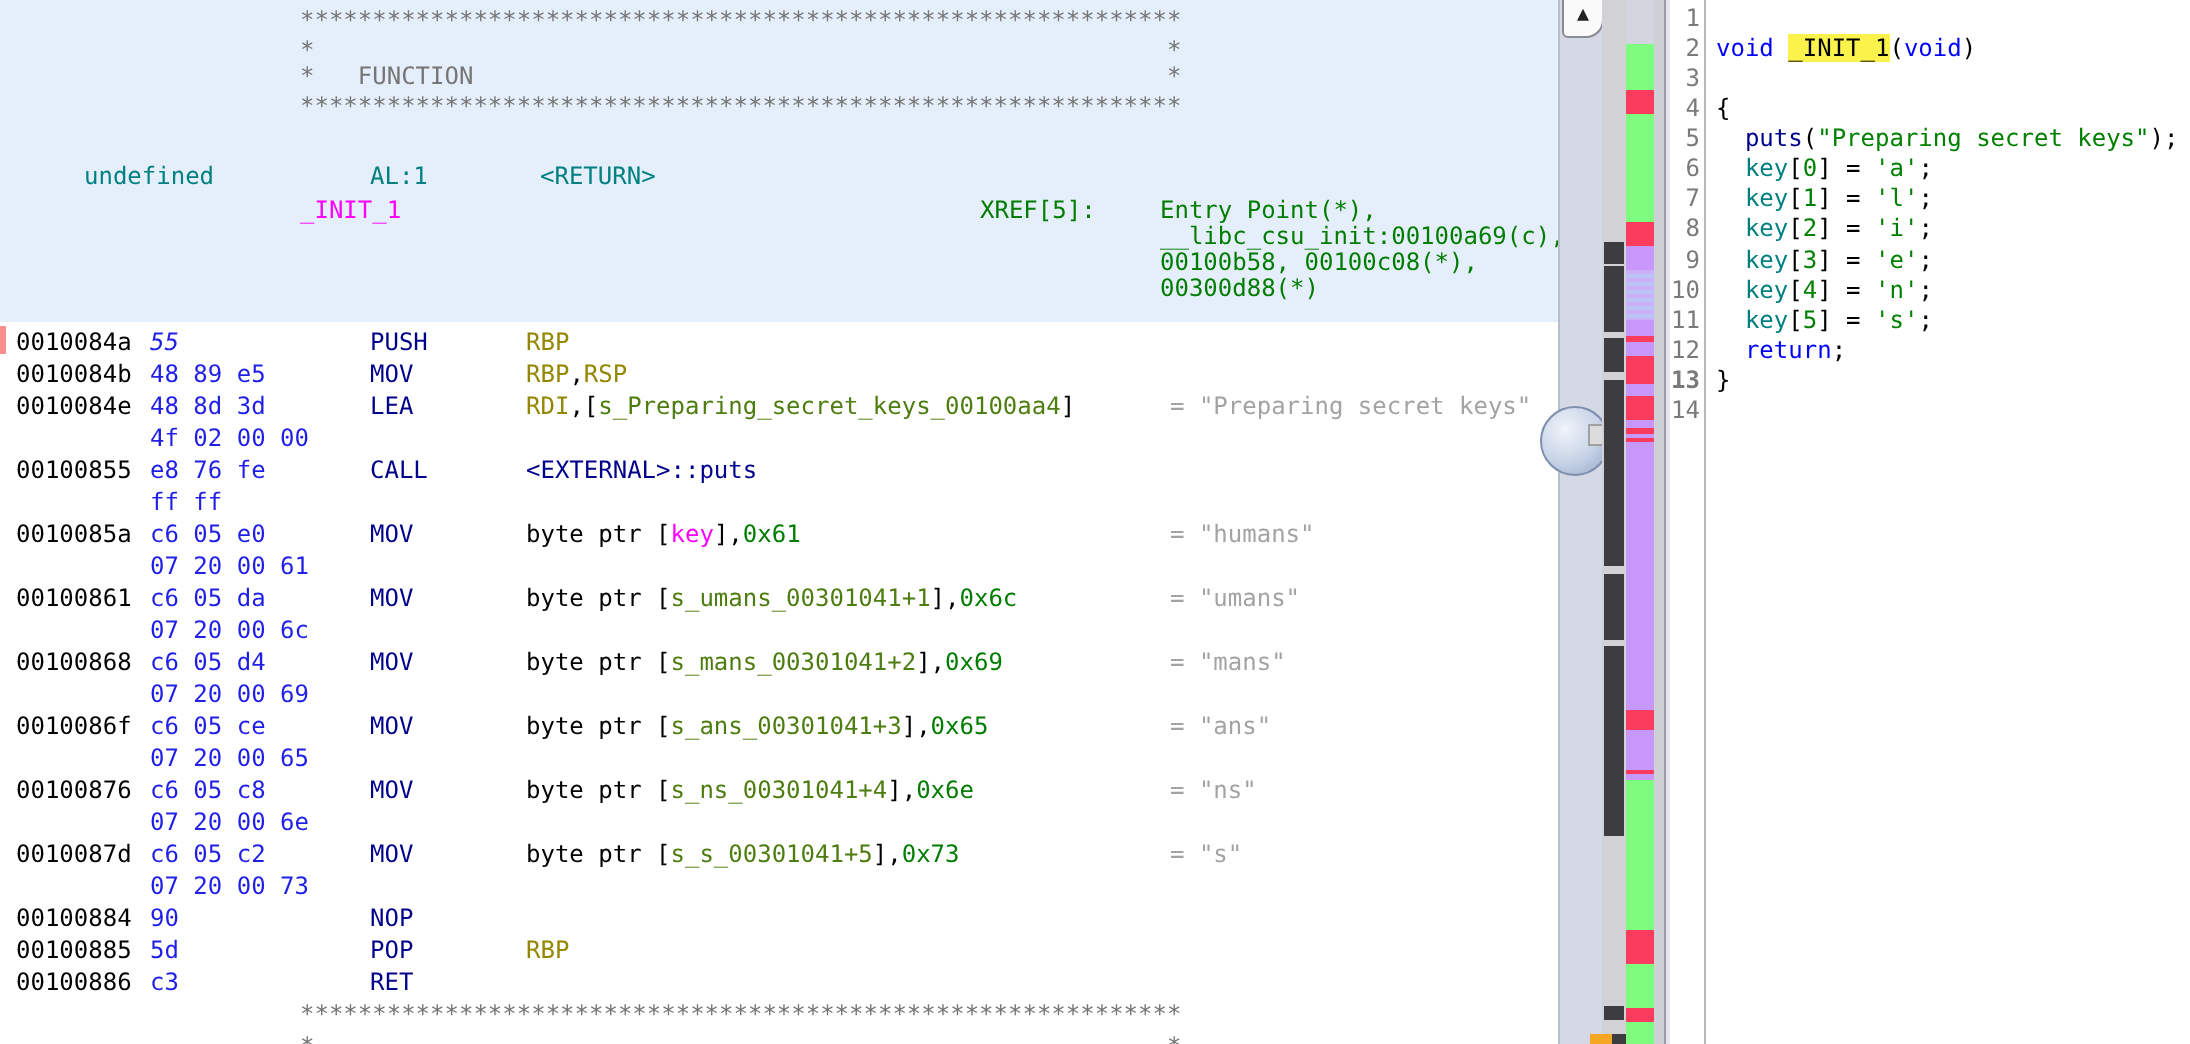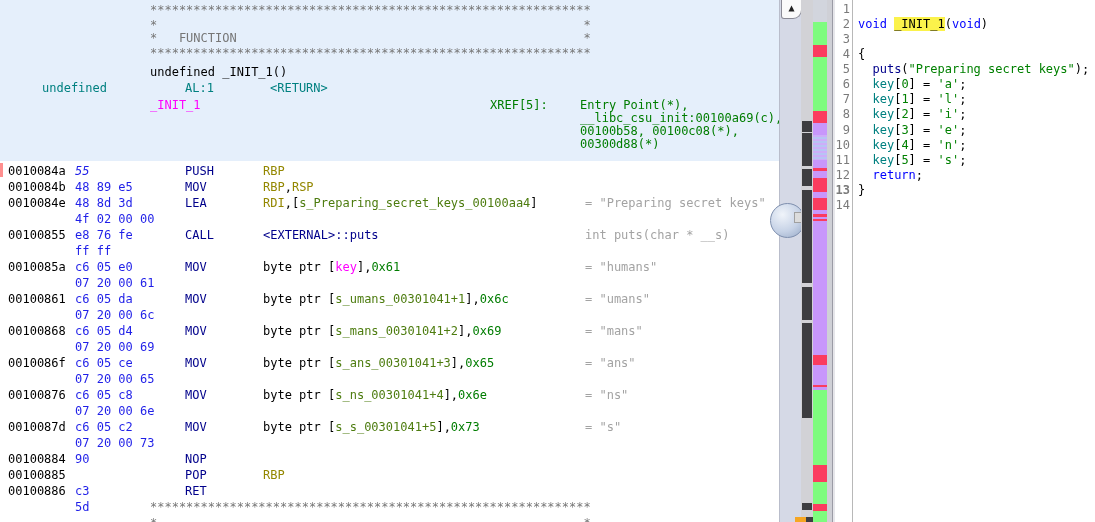--- a/index.html
+++ b/index.html
@@ -72,58 +72,55 @@
 <div id="app">
 
   <div id="listing">
     <div id="selection-band"></div>
 
     <div class="hline" style="top:4px"><span class="col c-stars" style="left:150px">*************************************************************</span></div>
     <div class="hline" style="top:19px"><span class="col c-stars" style="left:150px">*                                                           *</span></div>
     <div class="hline" style="top:32px"><span class="col c-stars" style="left:150px">*   FUNCTION                                                *</span></div>
     <div class="hline" style="top:47px"><span class="col c-stars" style="left:150px">*************************************************************</span></div>
 
-    <div class="hline" style="top:66px">
-      <span class="col c-plain" style="left:150px">undefined _INIT_1()</span>
-    </div>
     <div class="hline" style="top:82px">
       <span class="col c-teal" style="left:42px">undefined</span>
       <span class="col c-teal" style="left:185px">AL:1</span>
       <span class="col c-teal" style="left:270px">&lt;RETURN&gt;</span>
     </div>
     <div class="hline" style="top:99px">
       <span class="col c-magenta" style="left:150px">_INIT_1</span>
       <span class="col c-xref" style="left:490px">XREF[5]:</span>
       <span class="col c-xref" style="left:580px">Entry Point(*),</span>
     </div>
     <div class="hline" style="top:112px"><span class="col c-xref" style="left:580px">__libc_csu_init:00100a69(c),</span></div>
     <div class="hline" style="top:125px"><span class="col c-xref" style="left:580px">00100b58, 00100c08(*),</span></div>
     <div class="hline" style="top:138px"><span class="col c-xref" style="left:580px">00300d88(*)</span></div>
 
     <div id="listing-rows">
         <div class="lrow" style="top: 163px;"><span class="col c-addr" style="left: 8px;">0010084a</span><span class="col c-byte" style="left: 75px; font-style: italic;">55</span><span class="col c-mn" style="left: 185px;">PUSH</span><span class="col" style="left: 263px;"><span class="c-reg">RBP</span></span></div>
         <div class="lrow" style="top: 179px;"><span class="col c-addr" style="left: 8px;">0010084b</span><span class="col c-byte" style="left: 75px;">48 89 e5</span><span class="col c-mn" style="left: 185px;">MOV</span><span class="col" style="left: 263px; text-align: center;"><span class="c-reg">RBP</span><span class="c-plain">,</span><span class="c-reg">RSP</span></span></div>
         <div class="lrow" style="top: 195px;"><span class="col c-addr" style="left: 8px;">0010084e</span><span class="col c-byte" style="left: 75px;">48 8d 3d</span><span class="col c-mn" style="left: 185px;">LEA</span><span class="col" style="left: 263px;"><span class="c-reg">RDI</span><span class="c-plain">,[</span><span class="c-label">s_Preparing_secret_keys_00100aa4</span><span class="c-plain">]</span></span><span class="col c-cmt" style="left: 585px;">= "Preparing secret keys"</span></div>
         <div class="lrow" style="top: 211px;"><span class="col c-byte" style="left: 75px;">4f 02 00 00</span></div>
-        <div class="lrow" style="top: 227px;"><span class="col c-addr" style="left: 8px;">00100855</span><span class="col c-byte" style="left: 75px;">e8 76 fe</span><span class="col c-mn" style="left: 185px;">CALL</span><span class="col" style="left: 263px;"><span class="c-ext">&lt;EXTERNAL&gt;::puts</span></span><span class="col c-cmt" style="left: 585px;">int puts(char * __s)</span></div>
+        <div class="lrow" style="top: 227px;"><span class="col c-addr" style="left: 8px;">00100855</span><span class="col c-byte" style="left: 75px;">e8 76 fe</span><span class="col c-mn" style="left: 185px;">CALL</span><span class="col" style="left: 263px;"><span class="c-ext">&lt;EXTERNAL&gt;::puts</span></span></div>
         <div class="lrow" style="top: 243px;"><span class="col c-byte" style="left: 75px;">ff ff</span></div>
         <div class="lrow" style="top: 259px;"><span class="col c-addr" style="left: 8px;">0010085a</span><span class="col c-byte" style="left: 75px;">c6 05 e0</span><span class="col c-mn" style="left: 185px;">MOV</span><span class="col" style="left: 263px;"><span class="c-plain">byte ptr [</span><span class="c-key">key</span><span class="c-plain">],</span><span class="c-scalar">0x61</span></span><span class="col c-cmt" style="left: 585px;">= "humans"</span></div>
         <div class="lrow" style="top: 275px;"><span class="col c-byte" style="left: 75px;">07 20 00 61</span></div>
         <div class="lrow" style="top: 291px;"><span class="col c-addr" style="left: 8px;">00100861</span><span class="col c-byte" style="left: 75px;">c6 05 da</span><span class="col c-mn" style="left: 185px;">MOV</span><span class="col" style="left: 263px;"><span class="c-plain">byte ptr [</span><span class="c-label">s_umans_00301041+1</span><span class="c-plain">],</span><span class="c-scalar">0x6c</span></span><span class="col c-cmt" style="left: 585px;">= "umans"</span></div>
         <div class="lrow" style="top: 307px;"><span class="col c-byte" style="left: 75px;">07 20 00 6c</span></div>
         <div class="lrow" style="top: 323px;"><span class="col c-addr" style="left: 8px;">00100868</span><span class="col c-byte" style="left: 75px;">c6 05 d4</span><span class="col c-mn" style="left: 185px;">MOV</span><span class="col" style="left: 263px;"><span class="c-plain">byte ptr [</span><span class="c-label">s_mans_00301041+2</span><span class="c-plain">],</span><span class="c-scalar">0x69</span></span><span class="col c-cmt" style="left: 585px;">= "mans"</span></div>
         <div class="lrow" style="top: 339px;"><span class="col c-byte" style="left: 75px;">07 20 00 69</span></div>
         <div class="lrow" style="top: 355px;"><span class="col c-addr" style="left: 8px;">0010086f</span><span class="col c-byte" style="left: 75px;">c6 05 ce</span><span class="col c-mn" style="left: 185px;">MOV</span><span class="col" style="left: 263px;"><span class="c-plain">byte ptr [</span><span class="c-label">s_ans_00301041+3</span><span class="c-plain">],</span><span class="c-scalar">0x65</span></span><span class="col c-cmt" style="left: 585px;">= "ans"</span></div>
         <div class="lrow" style="top: 371px;"><span class="col c-byte" style="left: 75px;">07 20 00 65</span></div>
         <div class="lrow" style="top: 387px;"><span class="col c-addr" style="left: 8px;">00100876</span><span class="col c-byte" style="left: 75px;">c6 05 c8</span><span class="col c-mn" style="left: 185px;">MOV</span><span class="col" style="left: 263px;"><span class="c-plain">byte ptr [</span><span class="c-label">s_ns_00301041+4</span><span class="c-plain">],</span><span class="c-scalar">0x6e</span></span><span class="col c-cmt" style="left: 585px;">= "ns"</span></div>
         <div class="lrow" style="top: 403px;"><span class="col c-byte" style="left: 75px;">07 20 00 6e</span></div>
         <div class="lrow" style="top: 419px;"><span class="col c-addr" style="left: 8px;">0010087d</span><span class="col c-byte" style="left: 75px;">c6 05 c2</span><span class="col c-mn" style="left: 185px;">MOV</span><span class="col" style="left: 263px;"><span class="c-plain">byte ptr [</span><span class="c-label">s_s_00301041+5</span><span class="c-plain">],</span><span class="c-scalar">0x73</span></span><span class="col c-cmt" style="left: 585px;">= "s"</span></div>
         <div class="lrow" style="top: 435px;"><span class="col c-byte" style="left: 75px;">07 20 00 73</span></div>
         <div class="lrow" style="top: 451px;"><span class="col c-addr" style="left: 8px;">00100884</span><span class="col c-byte" style="left: 75px;">90</span><span class="col c-mn" style="left: 185px;">NOP</span></div>
-        <div class="lrow" style="top: 467px; text-align: right;"><span class="col c-addr" style="left: 8px;">00100885</span><span class="col c-byte" style="left: 75px; margin-top: 32px;">5d</span><span class="col c-mn" style="left: 185px;">POP</span><span class="col" style="left: 263px;"><span class="c-reg">RBP</span></span></div>
+        <div class="lrow" style="top: 467px; text-align: right;"><span class="col c-addr" style="left: 8px;">00100885</span><span class="col c-byte" style="left: 75px;">5d</span><span class="col c-mn" style="left: 185px;">POP</span><span class="col" style="left: 263px;"><span class="c-reg">RBP</span></span></div>
         <div class="lrow" style="top: 483px;"><span class="col c-addr" style="left: 8px;">00100886</span><span class="col c-byte" style="left: 75px;">c3</span><span class="col c-mn" style="left: 185px;">RET</span></div>
         <div class="lrow" style="top: 499px;"><span class="col c-stars" style="left: 150px;">*************************************************************</span></div>
         <div class="lrow" style="top: 515px;"><span class="col c-stars" style="left: 150px;">*                                                           *</span></div>
       </div>
 
     <div id="caret"></div>
   </div>
 
   <div id="scrollbar">
     <div id="sb-up">▲</div>

